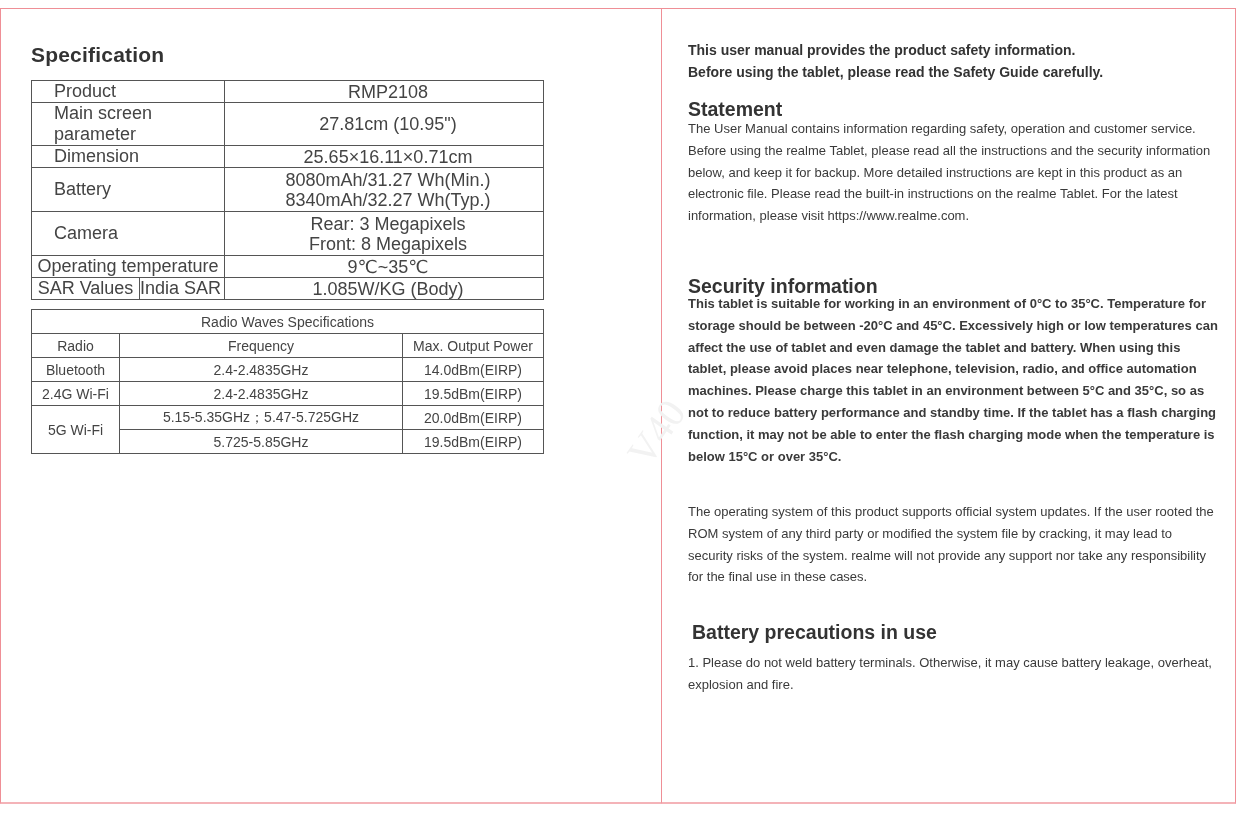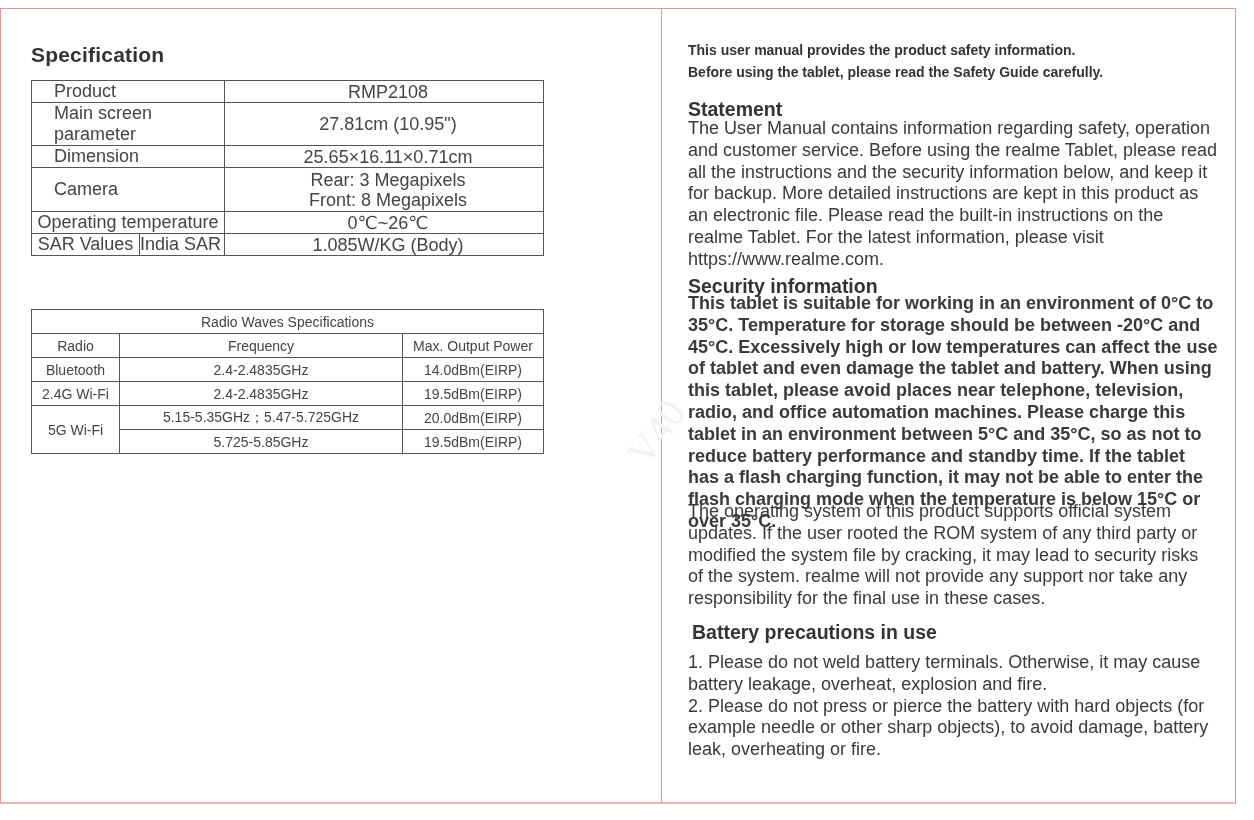--- a/index.html
+++ b/index.html
@@ -42,21 +42,21 @@
     #radio-table td.c3 { width: 141px; }
     .intro {
       position: absolute; left: 26px; top: 30px; width: 530px;
       font-size: 14px; font-weight: bold; line-height: 22px; color: #333;
     }
     .h2 {
       position: absolute; left: 26px; font-size: 19.5px; font-weight: bold; color: #333;
     }
     .para {
       position: absolute; left: 26px; width: 530px;
-      font-size: 18px; line-height: 21.8px; color: #3a3a3a;
+      font-size: 13px; line-height: 21.8px; color: #3a3a3a;
     }
     #h-statement { top: 83px; margin-top: 6px; }
     #p-statement { top: 109px; }
     #h-security { top: 253px; margin-top: 13px; }
     #p-security-1 { top: 284px; font-weight: bold; }
     #p-security-2 { top: 492px; }
     #h-battery { top: 612px; left: 30px; }
     #p-battery { top: 643px; }
     .watermark {
       position: absolute; left: -40px; top: 400px;
@@ -78,29 +78,36 @@
     </tr>
     <tr>
       <td class="label" colspan="2">Main screen parameter</td>
       <td class="value">27.81cm (10.95")</td>
     </tr>
     <tr>
       <td class="label" colspan="2">Dimension</td>
       <td class="value">25.65×16.11×0.71cm</td>
     </tr>
     <tr class="tall">
+      <td class="label" colspan="2">Battery</td>
+      <td class="value">
+        <div>8080mAh/31.27 Wh(Min.)</div>
+        <div>8340mAh/32.27 Wh(Typ.)</div>
+      </td>
+    </tr>
+    <tr class="tall">
       <td class="label" colspan="2">Camera</td>
       <td class="value">
         <div>Rear: 3 Megapixels</div>
         <div>Front: 8 Megapixels</div>
       </td>
     </tr>
     <tr>
       <td class="center" colspan="2">Operating temperature</td>
-      <td class="value">0℃~26℃</td>
+      <td class="value">9℃~35℃</td>
     </tr>
     <tr>
       <td class="sar-a">SAR Values</td>
       <td class="sar-b">India SAR</td>
       <td class="value">1.085W/KG (Body)</td>
     </tr>
   </tbody>
     </table>
 
   <table id="radio-table">
@@ -147,15 +154,14 @@
   <div class="h2" id="h-statement">Statement</div>
   <div class="para" id="p-statement">The User Manual contains information regarding safety, operation and customer service. Before using the realme Tablet, please read all the instructions and the security information below, and keep it for backup. More detailed instructions are kept in this product as an electronic file. Please read the built-in instructions on the realme Tablet. For the latest information, please visit https://www.realme.com.</div>
 
   <div class="h2" id="h-security">Security information</div>
   <div class="para" id="p-security-1">This tablet is suitable for working in an environment of 0°C to 35°C. Temperature for storage should be between -20°C and 45°C. Excessively high or low temperatures can affect the use of tablet and even damage the tablet and battery. When using this tablet, please avoid places near telephone, television, radio, and office automation machines. Please charge this tablet in an environment between 5°C and 35°C, so as not to reduce battery performance and standby time. If the tablet has a flash charging function, it may not be able to enter the flash charging mode when the temperature is below 15°C or over 35°C.</div>
   <div class="para" id="p-security-2">The operating system of this product supports official system updates. If the user rooted the ROM system of any third party or modified the system file by cracking, it may lead to security risks of the system. realme will not provide any support nor take any responsibility for the final use in these cases.</div>
 
   <div class="h2" id="h-battery">Battery precautions in use</div>
   <div class="para" id="p-battery">
     <div>1. Please do not weld battery terminals. Otherwise, it may cause battery leakage, overheat, explosion and fire.</div>
-    <div>2. Please do not press or pierce the battery with hard objects (for example needle or other sharp objects), to avoid damage, battery leak, overheating or fire.</div>
   </div>
 </div>
 
 </body></html>

